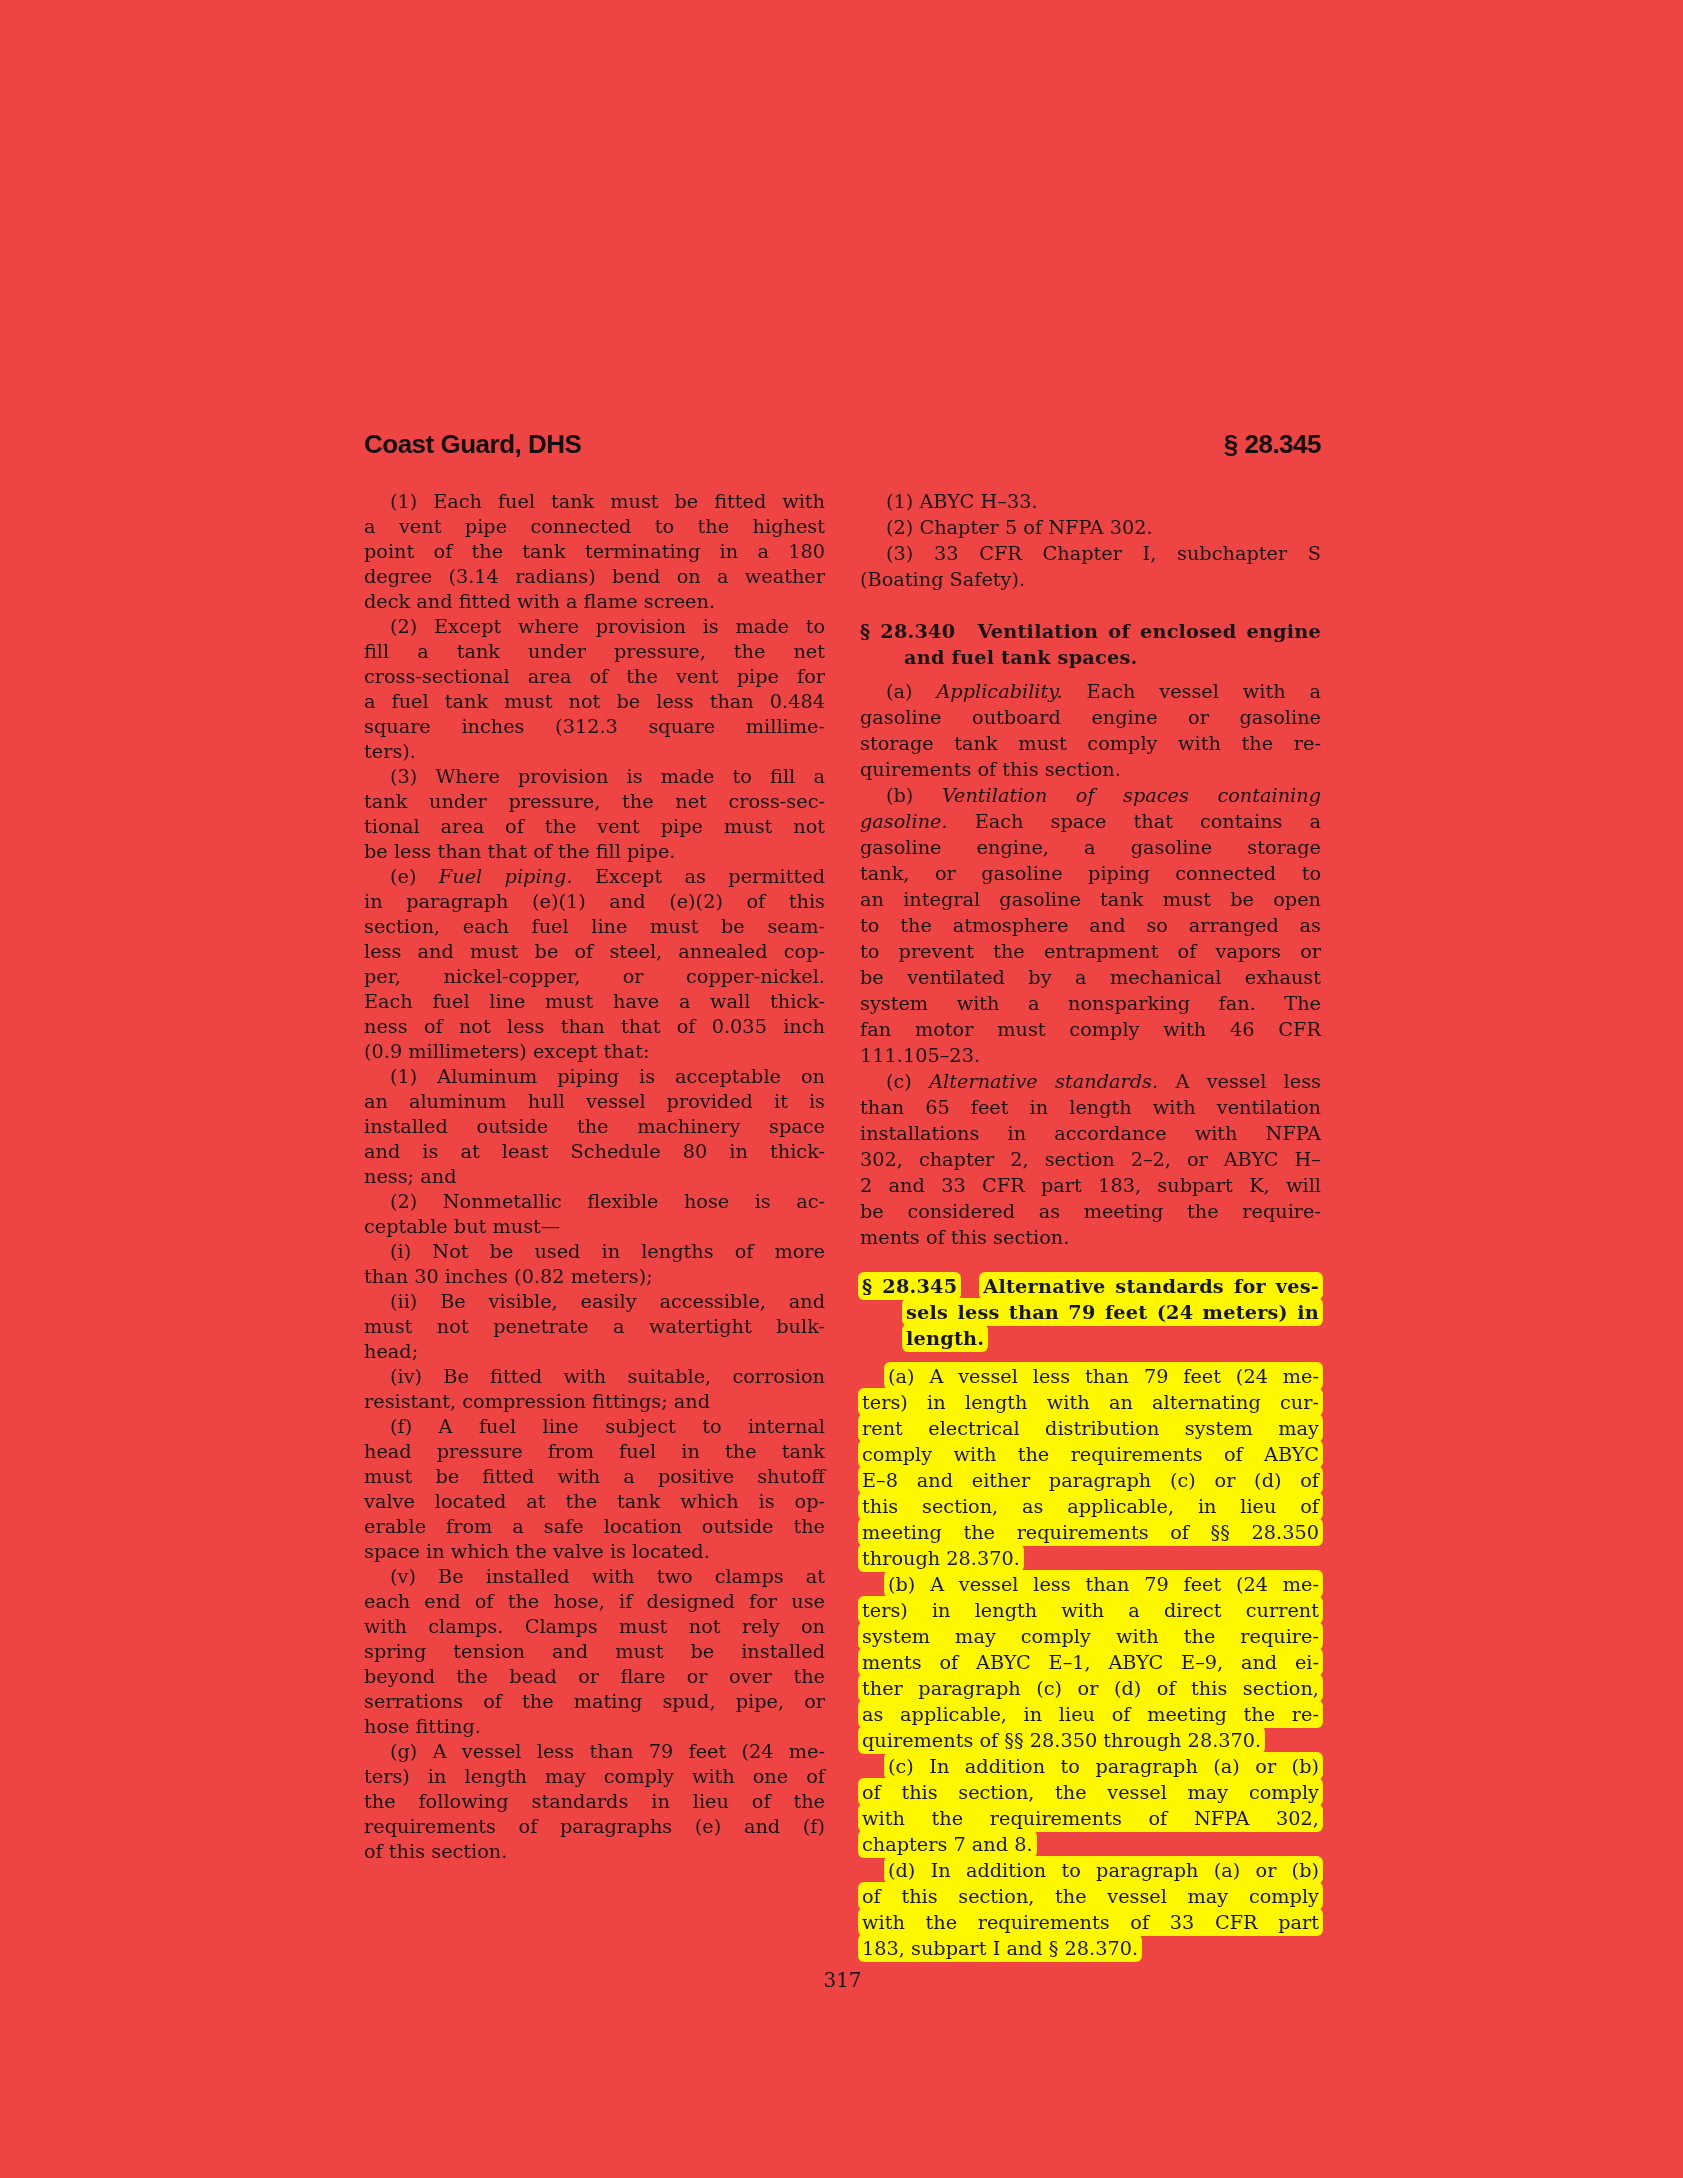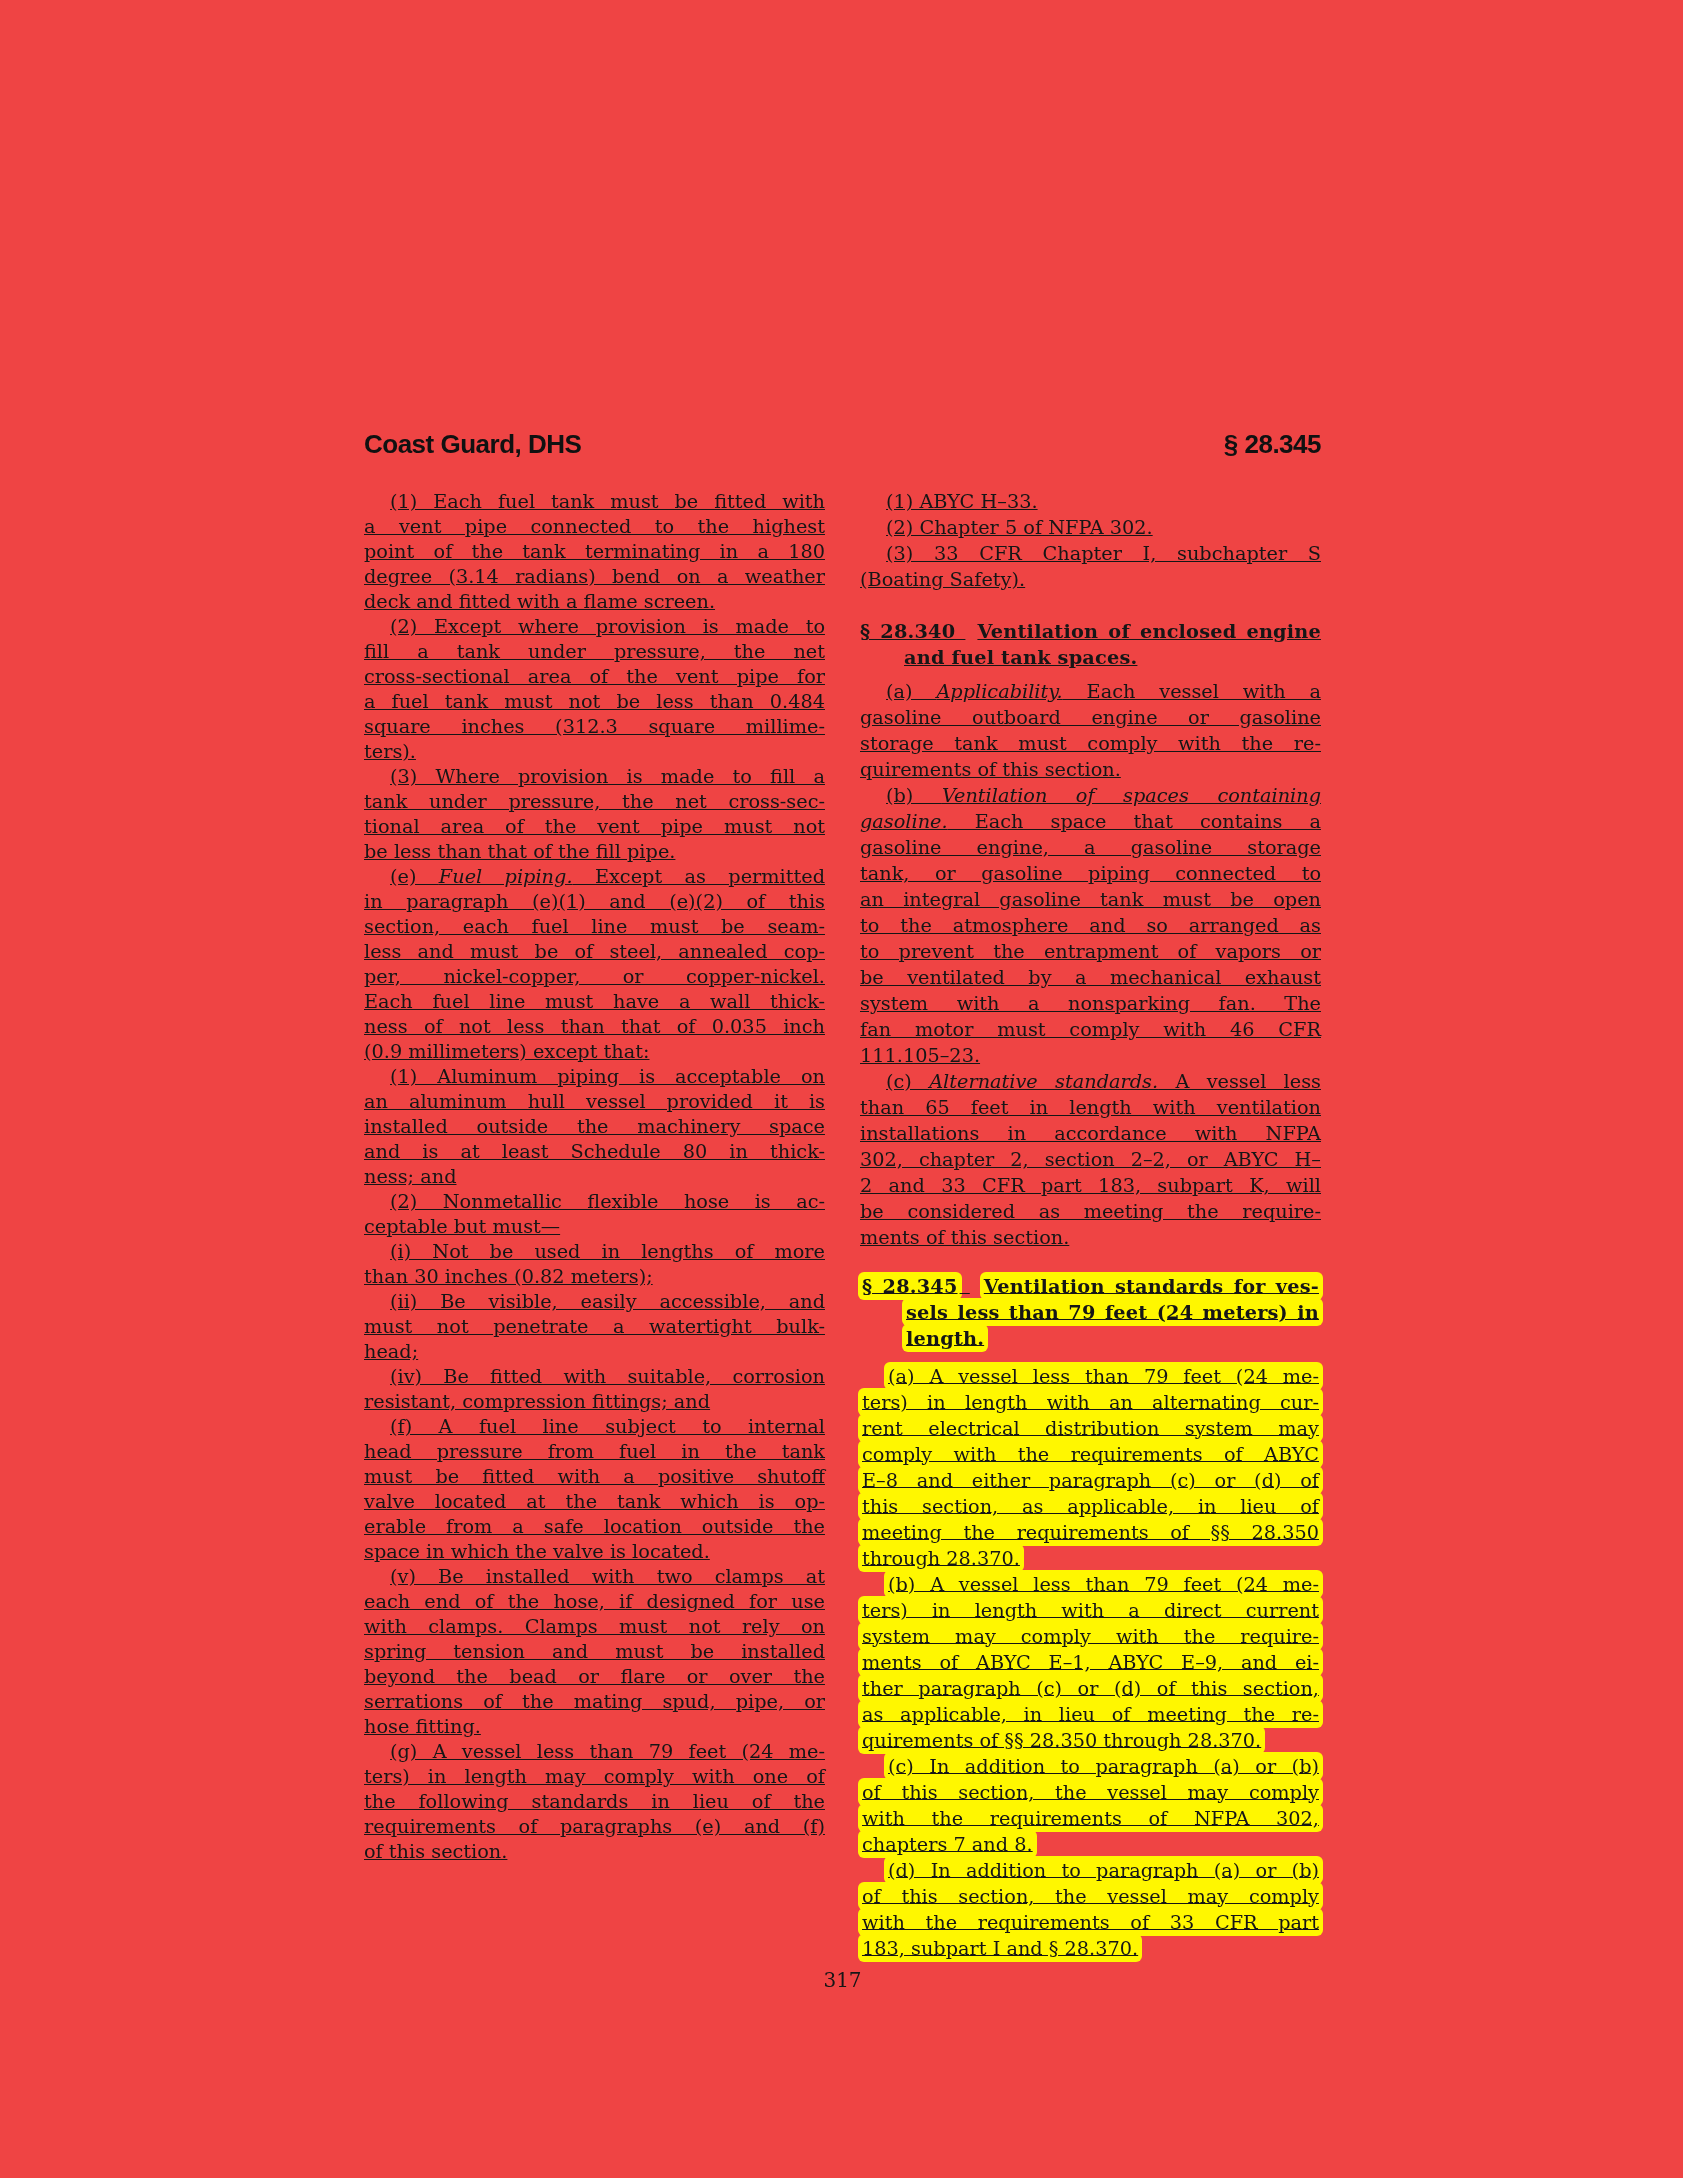--- a/index.html
+++ b/index.html
@@ -10,21 +10,21 @@
   }
   .page{position:absolute;inset:0;background:#ef4444;overflow:hidden;}
   .runhead{
     position:absolute;left:364px;top:429px;width:957px;
     display:flex;justify-content:space-between;align-items:baseline;
     font-family:"Liberation Sans", sans-serif;font-weight:700;font-size:26px;
     letter-spacing:-0.5px;color:#111;
   }
   .col{
     position:absolute;top:489px;width:461px;
-    font-size:19.3px;color:#161616;text-decoration:underline;
+    font-size:19.3px;color:#161616;
   }
   .col-left{left:364px;line-height:25px;}
   .col-right{left:860px;line-height:26px;}
   .line{text-align:justify;text-align-last:justify;}
   .line.end{text-align-last:auto;}
   .block.heading{margin-top:26px;margin-bottom:8px;}
   .block.heading .line{font-weight:700;letter-spacing:0.2px;}
   .block.heading.hl{margin-top:22px;margin-bottom:12px;}
   .ind{display:inline-block;width:26px;}
   .hang{display:inline-block;width:44px;}
@@ -166,21 +166,21 @@
       <div class="block para">
         <div class="line"><span class="ind"></span>(c) <i>Alternative standards.</i> A vessel less</div>
         <div class="line">than 65 feet in length with ventilation</div>
         <div class="line">installations in accordance with NFPA</div>
         <div class="line">302, chapter 2, section 2–2, or ABYC H–</div>
         <div class="line">2 and 33 CFR part 183, subpart K, will</div>
         <div class="line">be considered as meeting the require-</div>
         <div class="line end">ments of this section.</div>
       </div>
       <div class="block heading hl">
-        <div class="line"><span class="hl-run">§&nbsp;28.345</span> <span class="hgap"></span><span class="hl-run">Ventilation standards for ves-</span></div>
+        <div class="line"><span class="hl-run">§&nbsp;28.345</span> <span class="hgap"></span><span class="hl-run">Alternative standards for ves-</span></div>
         <div class="line"><span class="hang"></span><span class="hl-run">sels less than 79 feet (24 meters) in</span></div>
         <div class="line end"><span class="hang"></span><span class="hl-run">length.</span></div>
       </div>
       <div class="block para hl">
         <div class="line"><span class="ind"></span><span class="hl-run">(a) A vessel less than 79 feet (24 me-</span></div>
         <div class="line"><span class="hl-run">ters) in length with an alternating cur-</span></div>
         <div class="line"><span class="hl-run">rent electrical distribution system may</span></div>
         <div class="line"><span class="hl-run">comply with the requirements of ABYC</span></div>
         <div class="line"><span class="hl-run">E–8 and either paragraph (c) or (d) of</span></div>
         <div class="line"><span class="hl-run">this section, as applicable, in lieu of</span></div>

